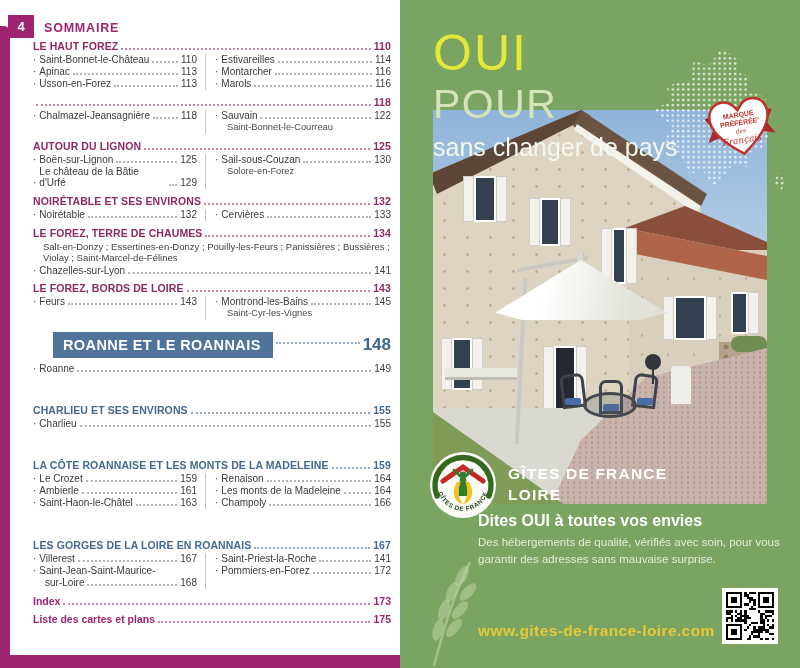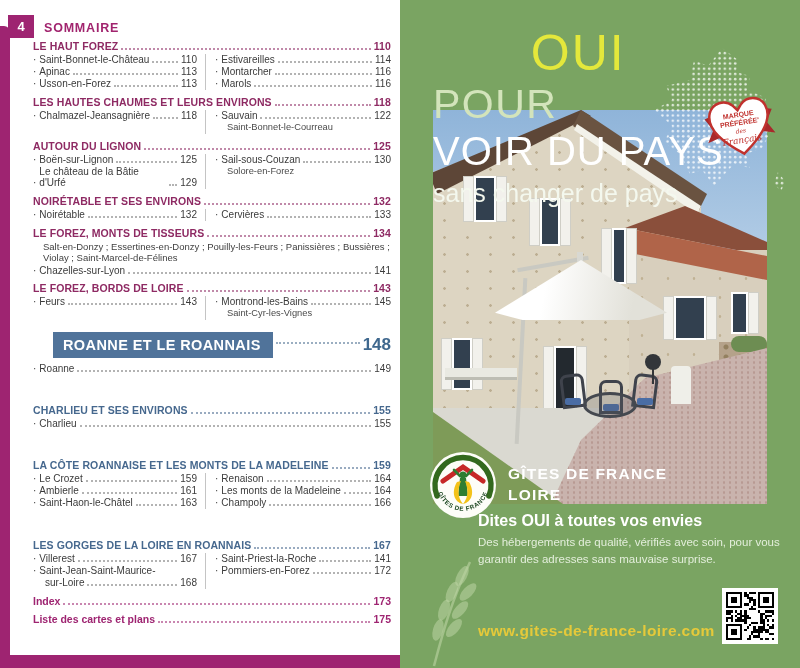--- a/index.html
+++ b/index.html
@@ -31,21 +31,21 @@
   .banner-row{display:flex;align-items:center;margin:12px 0 5px 0;padding-left:20px;}
   .banner-box{background:#50739a;color:#fff;font-weight:bold;font-size:14.5px;letter-spacing:.4px;
               padding:5px 12px 5px 10px;white-space:nowrap;}
   .banner-row .leader{border-bottom-color:#7a93ad;margin-bottom:5px;}
   .banner-pg{color:#3f688e;font-weight:bold;font-size:17px;}
   .link-row{display:flex;align-items:flex-end;font-weight:bold;color:#9e2471;font-size:10.5px;margin-top:6px;justify-content:center;}
   .link-row .leader{border-bottom-color:#9e2471;opacity:.55;}
   
   .cover{position:absolute;left:400px;top:0;width:400px;height:668px;background:#7aa462;overflow:hidden;}
   .headline{position:absolute;left:33px;top:28px;z-index:3;line-height:1;}
-  .h-oui{font-size:50px;letter-spacing:2px;color:#e4e83b;font-weight:400;text-align:center;}
+  .h-oui{font-size:50px;letter-spacing:2px;color:#e4e83b;font-weight:400;}
   .h-pour{font-size:41px;letter-spacing:1.5px;color:#d3e4bb;margin-top:6px;font-weight:400;}
   .h-voir{font-size:40px;letter-spacing:1px;color:#ffffff;margin-top:6px;font-weight:400;}
   .h-sans{font-size:25px;color:#f4f8ee;margin-top:10px;font-weight:400;}
   .map{position:absolute;left:250px;top:46px;z-index:2;}
   .badge{position:absolute;left:300px;top:90px;z-index:4;transform:rotate(-9deg);}
   
   .photo{position:absolute;left:33px;top:110px;width:334px;height:394px;z-index:1;overflow:hidden;
          background:linear-gradient(180deg,#8fb4d9 0%,#c9dcee 60%,#d5e2ee 100%);}
   .ph{position:absolute;}
   .facade-main{left:0;top:0;width:334px;height:394px;
@@ -154,21 +154,20 @@
                 <span class="bullet">·</span>
                 <span>Marols</span>
                 <span class="leader"></span>
                 <span class="pg">116</span>
               </div>
             </div>
           </div>
         </div>
         <div class="toc-section">
           <div class="hdr magenta">
-            <span>LES HAUTES CHAUMES ET LEURS ENVIRONS</span>
             <span class="leader"></span>
             <span class="pg">118</span>
           </div>
           <div class="cols">
             <div class="c1">
               <div class="it">
                 <span class="bullet">·</span>
                 <span>Chalmazel-Jeansagnière</span>
                 <span class="leader"></span>
                 <span class="pg">118</span>
@@ -237,21 +236,21 @@
                 <span class="bullet">·</span>
                 <span>Cervières</span>
                 <span class="leader"></span>
                 <span class="pg">133</span>
               </div>
             </div>
           </div>
         </div>
         <div class="toc-section">
           <div class="hdr magenta">
-            <span>LE FOREZ, MONTS DE TISSEURS</span>
+            <span>LE FOREZ, TERRE DE CHAUMES</span>
             <span class="leader"></span>
             <span class="pg">134</span>
           </div>
           <div class="note">Salt-en-Donzy ; Essertines-en-Donzy ; Pouilly-les-Feurs ; Panissières ; Bussières ; Violay ; Saint-Marcel-de-Félines</div>
           <div class="it">
             <span class="bullet">·</span>
             <span>Chazelles-sur-Lyon</span>
             <span class="leader"></span>
             <span class="pg">141</span>
           </div>
@@ -408,21 +407,20 @@
           <span class="pg">175</span>
         </div>
       </div>
   </div>
 
   <div class="cover">
 
     <div class="headline">
       <div class="h-oui">OUI</div>
       <div class="h-pour">POUR</div>
-      <div class="h-voir">VOIR DU PAYS</div>
       <div class="h-sans">sans changer de pays</div>
     </div>
 
     <svg class="map" width="145" height="158" viewBox="0 0 145 158">
       <defs>
         <pattern id="dotp" width="5.2" height="5.2" patternUnits="userSpaceOnUse">
           <circle cx="2" cy="2" r="1.25" fill="rgba(255,255,255,0.78)"></circle>
         </pattern>
         <clipPath id="frclip">
           <path d="M72 2 L88 14 L86 26 L100 30 L98 44 L116 52 L112 72 L122 84 L112 102 L96 108 L100 122 L84 118 L64 140 L52 124 L40 128 L30 108 L14 96 L22 80 L4 64 L22 54 L16 40 L40 34 L44 14 L58 20 Z M128 126 l7 9 l-4 11 l-7 -9 Z"></path>

